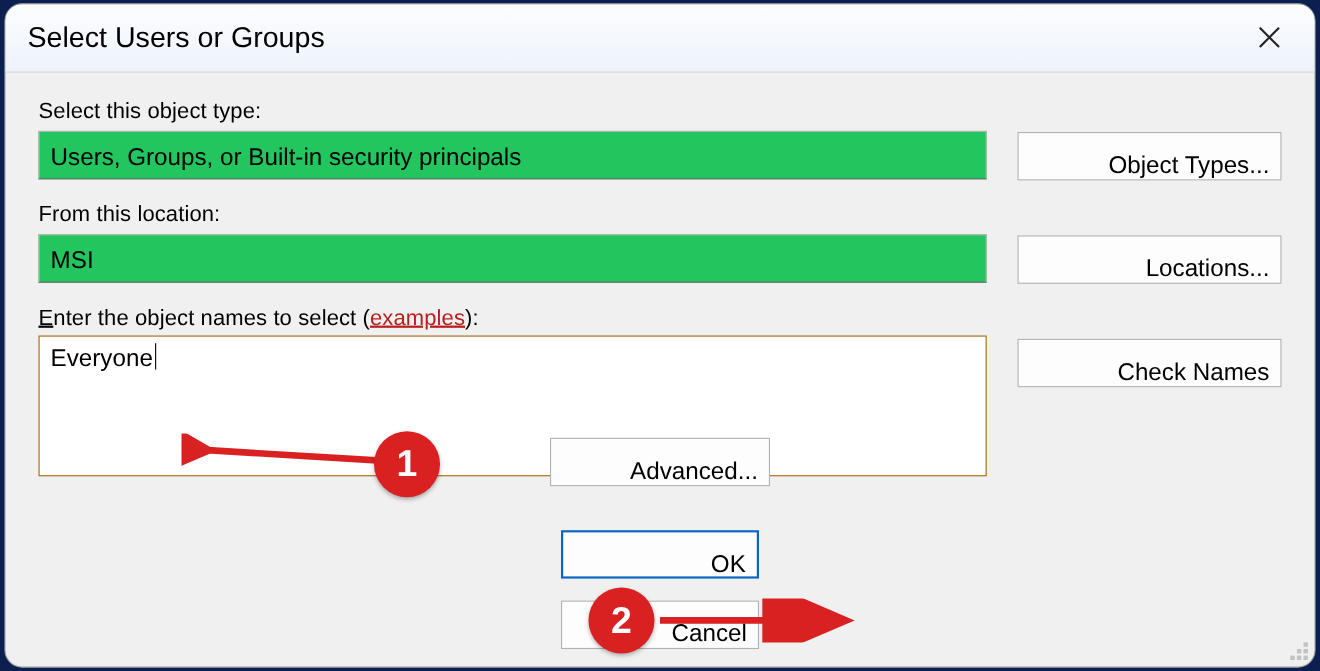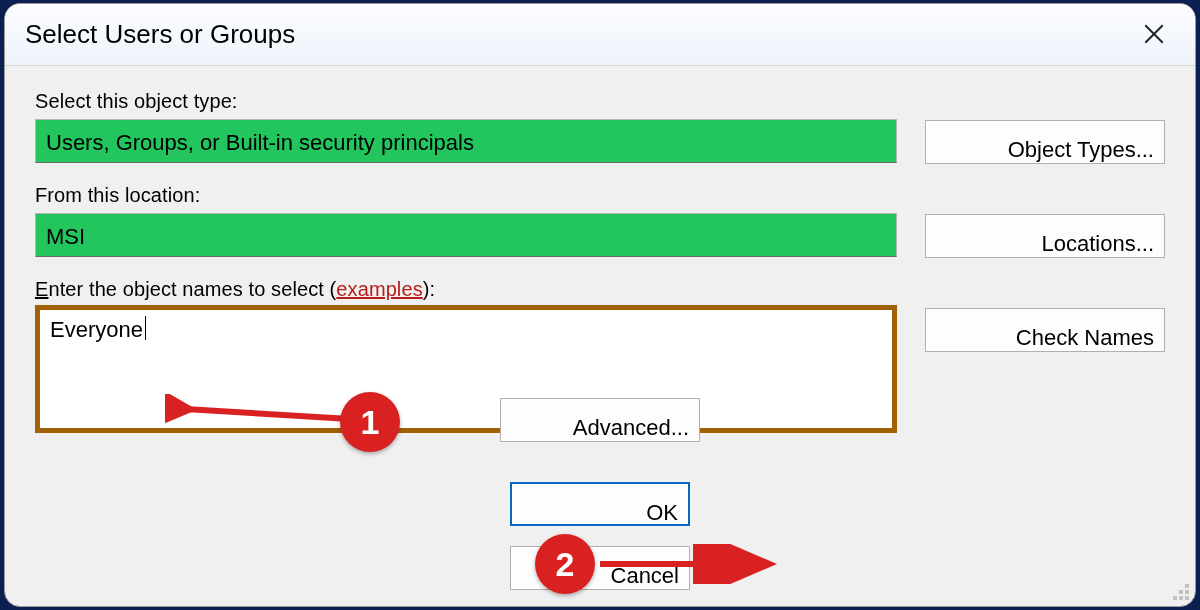--- a/index.html
+++ b/index.html
@@ -81,21 +81,21 @@
     text-align: right;
     cursor: default;
   }
 
   .link { color: #b91c1c; text-decoration: underline; cursor: pointer; }
 
   .names-area {
     width: 100%;
     height: 128px;
     background: #ffffff;
-    border: 5px solid #a16207;
+    border: 1px solid #a16207;
     outline: none;
     font-family: inherit;
     font-size: 22px;
     padding: 6px 10px;
     resize: none;
   }
 
   
   .row.names .field-label { margin-bottom: 4px; }
 

